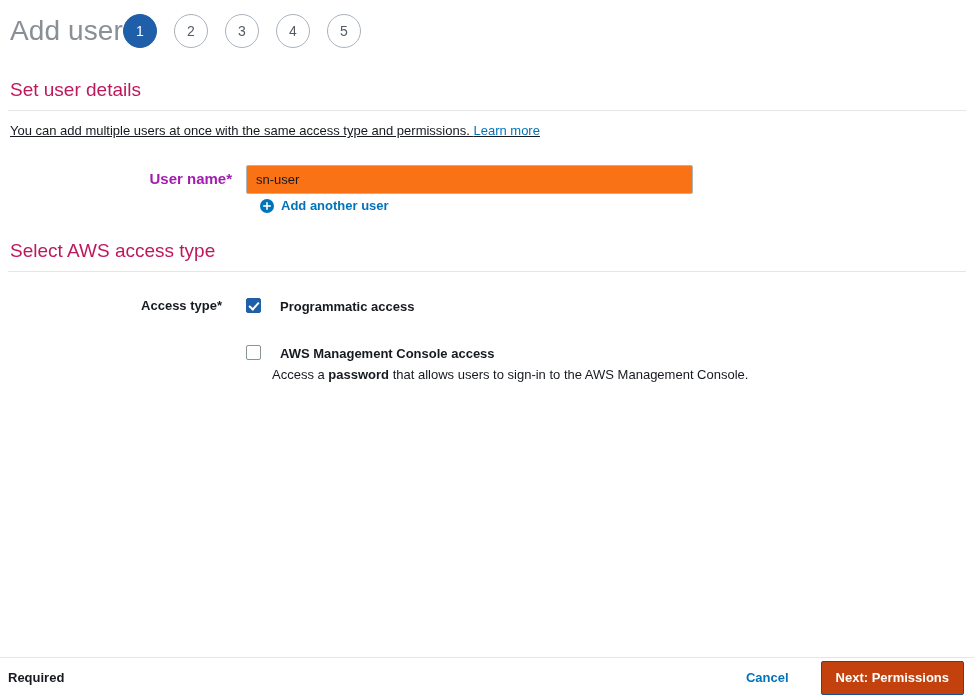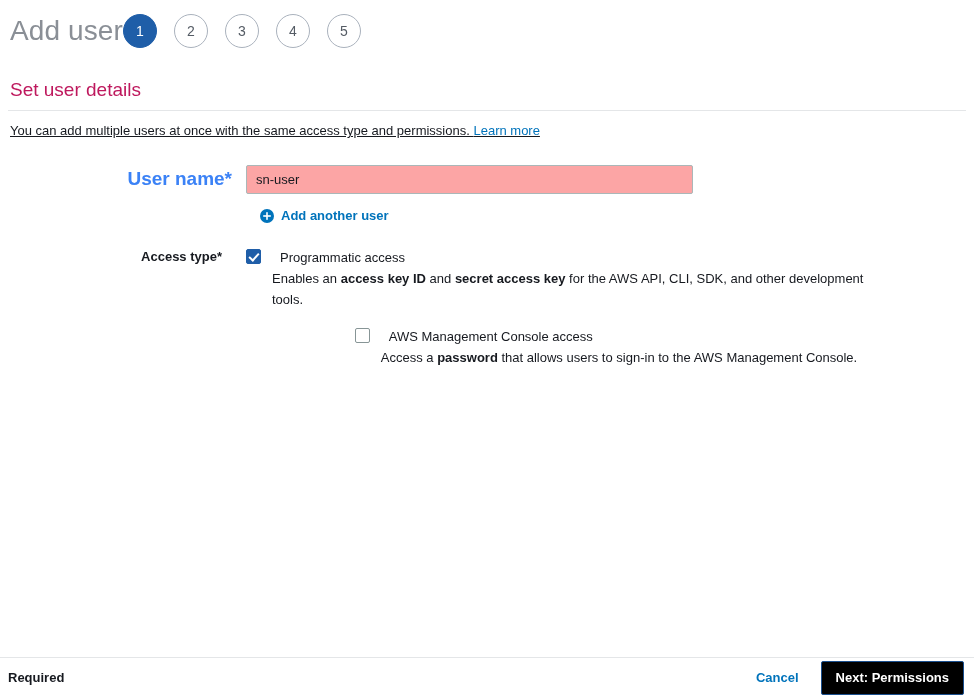--- a/index.html
+++ b/index.html
@@ -97,42 +97,42 @@
     display: flex;
     align-items: flex-start;
     margin-top: 25px;
   }
   .form-label {
     width: 238px;
     text-align: right;
     padding-right: 14px;
     box-sizing: border-box;
     font-weight: bold;
-    font-size: 19px;
-    color: #3b82f6;
+    font-size: 15px;
+    color: #a21caf;
     line-height: 28px;
   }
   .text-input {
     width: 447px;
     height: 29px;
     box-sizing: border-box;
     border: 1px solid #aab7b8;
     border-radius: 2px;
     padding: 0 9px;
     font-family: "Liberation Sans", sans-serif;
     font-size: 13px;
     color: #16191f;
-    background: #fca5a5;
+    background: #f97316;
     outline: none;
   }
   .add-another {
     display: flex;
     align-items: center;
     gap: 7px;
-    margin-top: 14px;
+    margin-top: 4px;
     margin-left: 252px;
     color: #0073bb;
     font-size: 13px;
     font-weight: bold;
     cursor: pointer;
     width: fit-content;
   }
   .plus-icon {
     display: inline-block;
     width: 14px;
@@ -154,21 +154,21 @@
     font-size: 13px;
     line-height: 20px;
   }
   .checks {
     flex: 1;
   }
   .check-item {
     display: flex;
     align-items: flex-start;
   }
-  .check-item + .check-item { margin-top: 16px; justify-content: center; }
+  .check-item + .check-item { margin-top: 26px; }
   .checkbox {
     width: 15px;
     height: 15px;
     box-sizing: border-box;
     border: 1px solid #879596;
     border-radius: 2px;
     background: #fff;
     margin-top: 2px;
     flex: none;
     position: relative;
@@ -187,21 +187,21 @@
     height: 8px;
     border: solid #ffffff;
     border-width: 0 2px 2px 0;
     transform: rotate(42deg);
   }
   .check-text {
     margin-left: 11px;
     line-height: 21px;
   }
   .check-title {
-    font-weight: normal;
+    font-weight: bold;
     font-size: 13px;
     color: #16191f;
     padding-left: 8px;
   }
   .check-desc {
     font-size: 13px;
     color: #16191f;
     max-width: 600px;
   }
   .check-desc b { font-weight: bold; }
@@ -222,34 +222,34 @@
     background: #ffffff;
   }
   .required-text {
     font-weight: bold;
     font-size: 13px;
     color: #16191f;
   }
   .footer-actions {
     display: flex;
     align-items: center;
-    gap: 22px;
+    gap: 32px;
   }
   .cancel-btn {
     color: #0073bb;
     font-weight: bold;
     font-size: 13px;
     background: none;
     border: none;
     cursor: pointer;
     font-family: "Liberation Sans", sans-serif;
     padding: 0;
   }
   .primary-btn {
-    background: #000000;
+    background: #c2410c;
     color: #ffffff;
     border: 1px solid #1a4f8e;
     border-radius: 2px;
     font-weight: bold;
     font-size: 13px;
     padding: 8px 14px 9px;
     cursor: pointer;
     font-family: "Liberation Sans", sans-serif;
   }
 </style>
@@ -287,30 +287,32 @@
       <span class="plus-icon">
         <svg width="14" height="14" viewBox="0 0 14 14" xmlns="http://www.w3.org/2000/svg">
           <circle cx="7" cy="7" r="7" fill="#0073bb"></circle>
           <rect x="6.2" y="3.2" width="1.6" height="7.6" fill="#ffffff"></rect>
           <rect x="3.2" y="6.2" width="7.6" height="1.6" fill="#ffffff"></rect>
         </svg>
       </span>
       <span>Add another user</span>
     </div>
 
+    <div class="section-title-wrap">
+      <h2 class="section-title">Select AWS access type</h2>
+    </div>
 
     <div class="access-row">
       <div class="access-label">Access type*</div>
       <div class="checks">
 
         <div class="check-item">
           <div class="checkbox checked"></div>
           <div class="check-text">
             <div class="check-title">Programmatic access</div>
-            <div class="check-desc"><span>Enables an </span><b>access key ID</b><span> and </span><b>secret access key</b><span> for the AWS API, CLI, SDK, and other development tools.</span></div>
           </div>
         </div>
 
         <div class="check-item">
           <div class="checkbox"></div>
           <div class="check-text">
             <div class="check-title">AWS Management Console access</div>
             <div class="check-desc"><span>Access a </span><b>password</b><span> that allows users to sign-in to the AWS Management Console.</span></div>
           </div>
         </div>

